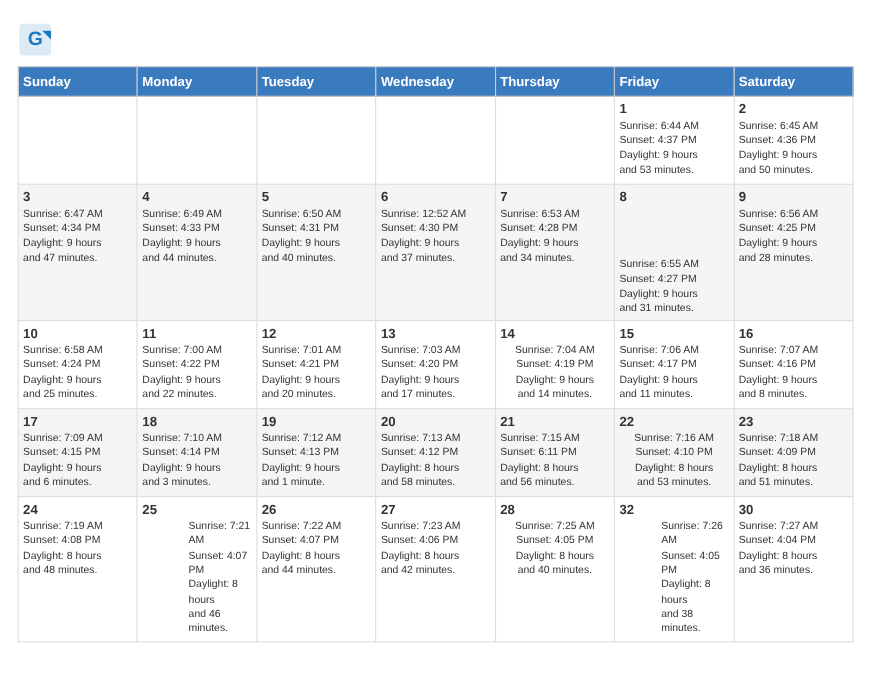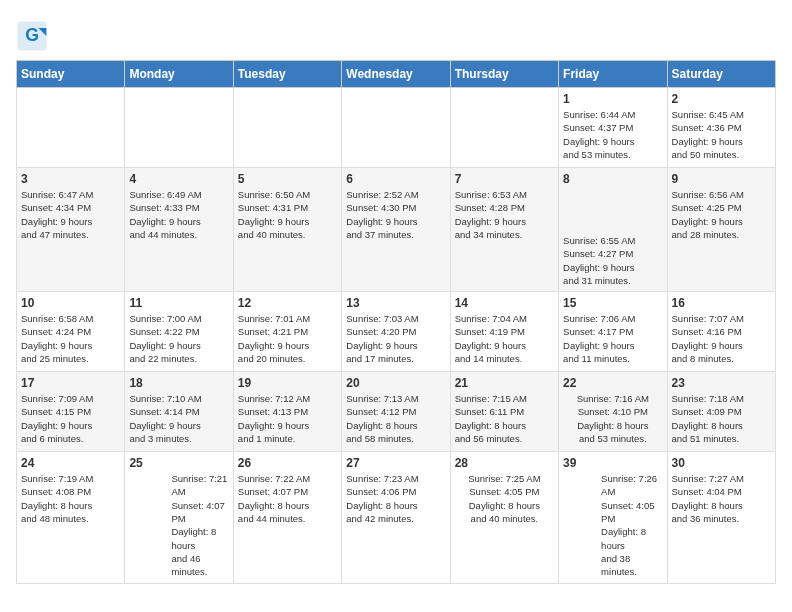--- a/index.html
+++ b/index.html
@@ -161,21 +161,21 @@
         </td>
         <td>
           <span class="day-number">5</span>
           <div class="day-info" style="white-space: pre-line;">Sunrise: 6:50 AM
 Sunset: 4:31 PM
 Daylight: 9 hours
 and 40 minutes.</div>
         </td>
         <td>
           <span class="day-number">6</span>
-          <div class="day-info" style="white-space: pre-line;">Sunrise: 2:52 AM
+          <div class="day-info" style="white-space: pre-line;">Sunrise: 12:52 AM
 Sunset: 4:30 PM
 Daylight: 9 hours
 and 37 minutes.</div>
         </td>
         <td>
           <span class="day-number">7</span>
           <div class="day-info" style="white-space: pre-line;">Sunrise: 6:53 AM
 Sunset: 4:28 PM
 Daylight: 9 hours
 and 34 minutes.</div>
@@ -219,21 +219,21 @@
         </td>
         <td>
           <span class="day-number">13</span>
           <div class="day-info" style="white-space: pre-line;">Sunrise: 7:03 AM
 Sunset: 4:20 PM
 Daylight: 9 hours
 and 17 minutes.</div>
         </td>
         <td>
           <span class="day-number">14</span>
-          <div class="day-info" style="white-space: pre-line;">Sunrise: 7:04 AM
+          <div class="day-info" style="white-space: pre-line; text-align: center;">Sunrise: 7:04 AM
 Sunset: 4:19 PM
 Daylight: 9 hours
 and 14 minutes.</div>
         </td>
         <td>
           <span class="day-number">15</span>
           <div class="day-info" style="white-space: pre-line;">Sunrise: 7:06 AM
 Sunset: 4:17 PM
 Daylight: 9 hours
 and 11 minutes.</div>
@@ -327,21 +327,21 @@
 and 42 minutes.</div>
         </td>
         <td>
           <span class="day-number">28</span>
           <div class="day-info" style="white-space: pre-line; text-align: center;">Sunrise: 7:25 AM
 Sunset: 4:05 PM
 Daylight: 8 hours
 and 40 minutes.</div>
         </td>
         <td>
-          <span class="day-number">39</span>
+          <span class="day-number">32</span>
           <div class="day-info" style="white-space: pre-line; margin-left: 38px;">Sunrise: 7:26 AM
 Sunset: 4:05 PM
 Daylight: 8 hours
 and 38 minutes.</div>
         </td>
         <td>
           <span class="day-number">30</span>
           <div class="day-info" style="white-space: pre-line;">Sunrise: 7:27 AM
 Sunset: 4:04 PM
 Daylight: 8 hours

